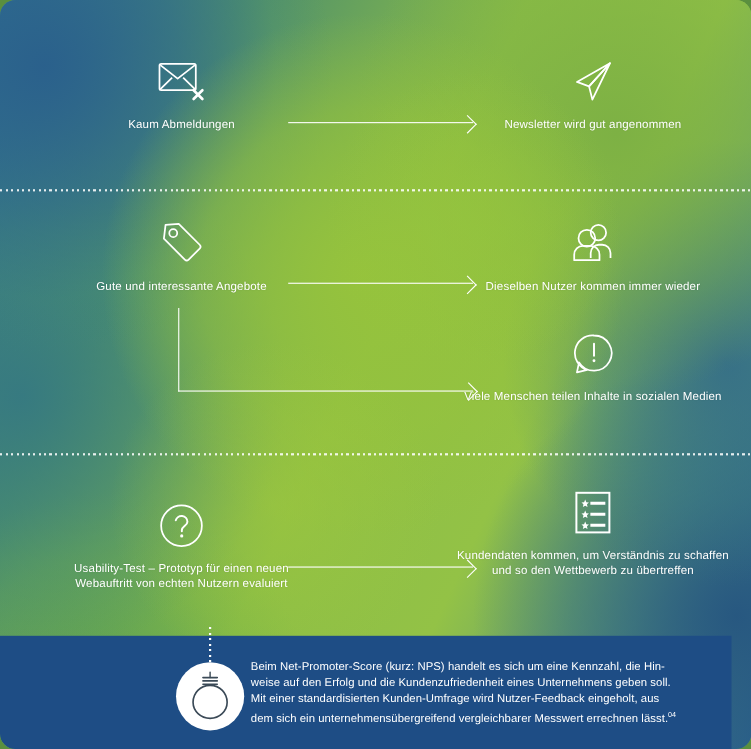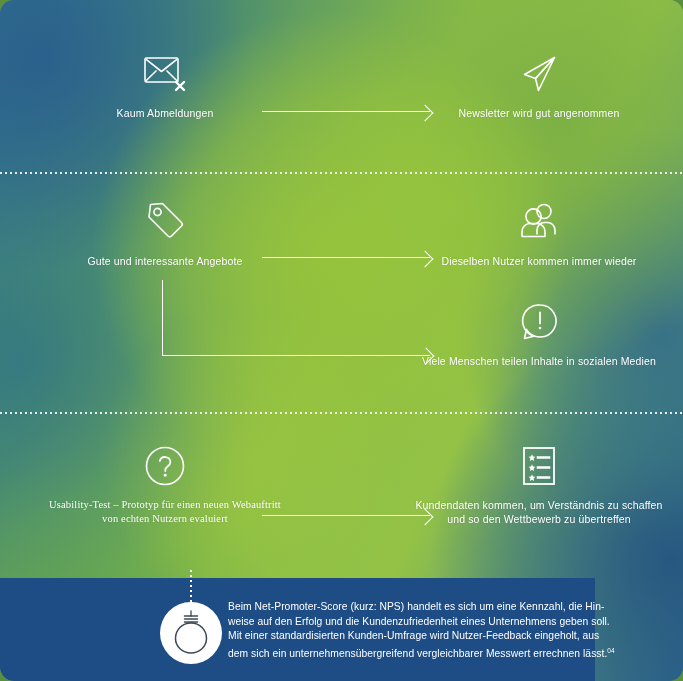--- a/index.html
+++ b/index.html
@@ -126,21 +126,21 @@
     height: 11px;
     border-top: 1.4px solid #ffffff;
     border-right: 1.4px solid #ffffff;
     transform: rotate(45deg);
   }
   
   .footer {
     position: absolute;
     left: 0;
     bottom: 0;
-    width: 595px;
+    width: 665px;
     height: 103px;
     background: #1e4d85;
   }
   .footer-cord {
     position: absolute;
     left: 190px;
     top: -8px;
     width: 2px;
     height: 32px;
     background-image: repeating-linear-gradient(to bottom,
@@ -259,21 +259,21 @@
         </svg>
       </div>
       <div class="label">Dieselben Nutzer kommen immer wieder</div>
     </div>
   </div>
 
   <div class="divider" style="top:412px;"></div>
 
   <div class="row" style="top:440px;height:130px;">
 
-    <div class="cell col-left" style="top:0;font-family:Liberation Serif, serif;">
+    <div class="cell col-left" style="top:12px;">
       <div class="icon-wrap">
         <svg width="42" height="42" viewBox="0 0 42 42" fill="none">
           <circle cx="21" cy="21" r="18.5" stroke="#ffffff" stroke-width="1.6" fill="none"></circle>
           <path d="M15.8 16 a5.4 5.4 0 0 1 10.6 1.3 c0 3.6 -5.1 4.2 -5.1 7.6 v1" stroke="#ffffff" stroke-width="1.8" fill="none" stroke-linecap="round"></path>
           <circle cx="21.2" cy="30.2" r="1.45" fill="#ffffff"></circle>
         </svg>
       </div>
       <div class="label">Usability-Test – Prototyp für einen neuen Webauftritt von echten Nutzern evaluiert</div>
     </div>
 

